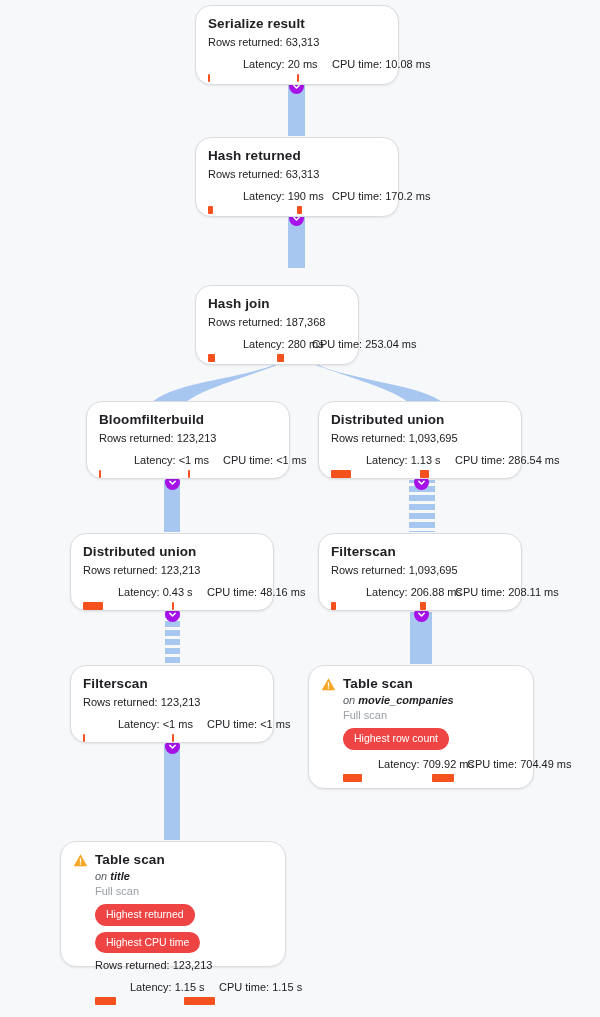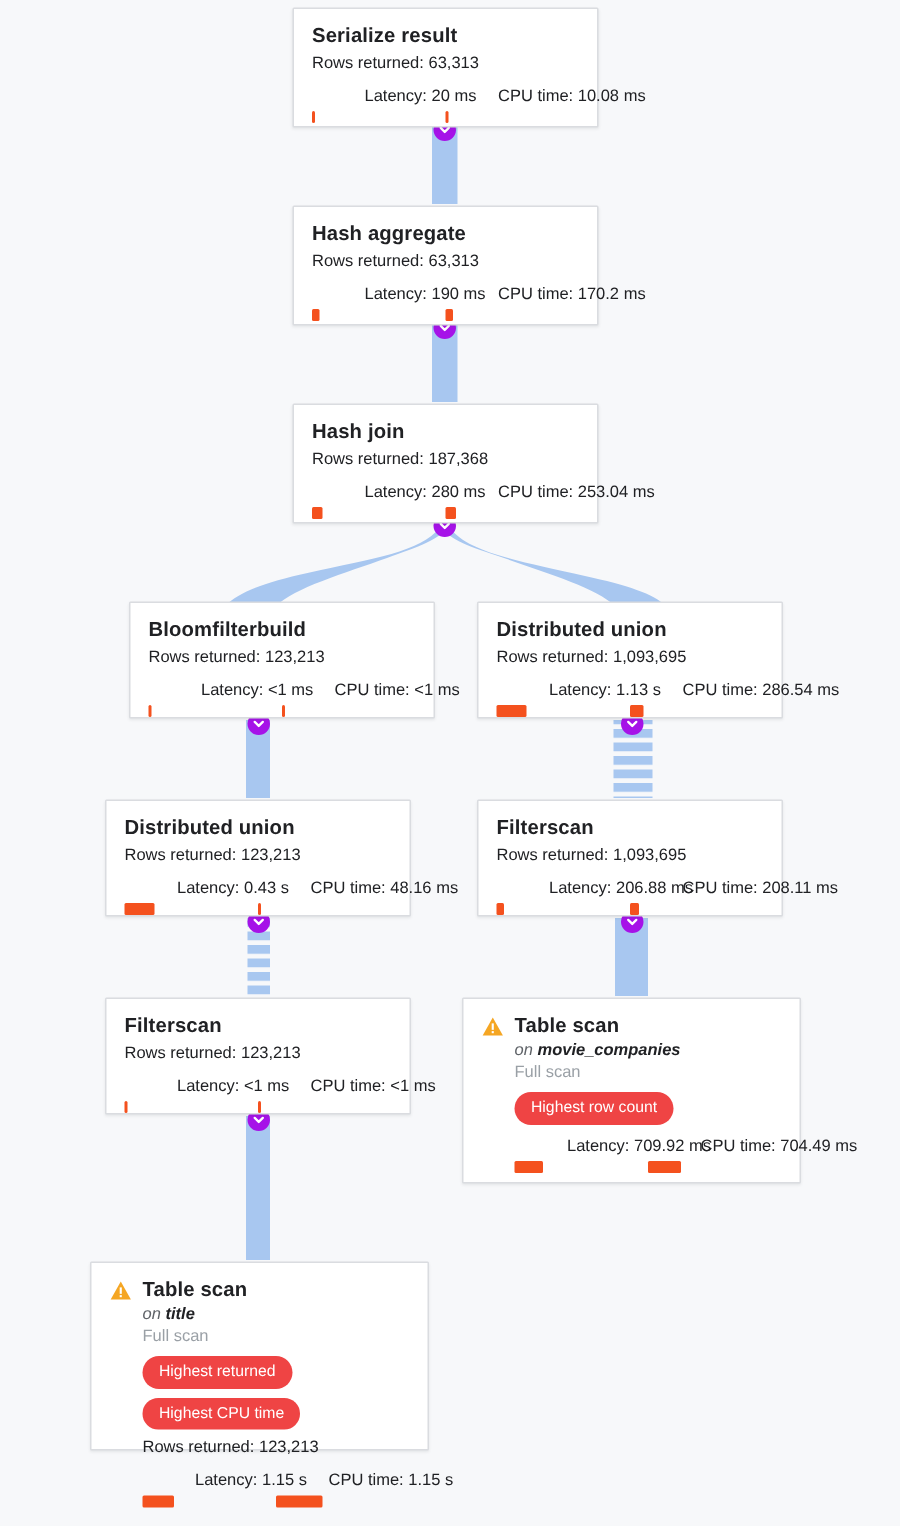--- a/index.html
+++ b/index.html
@@ -33,21 +33,21 @@
     height: 1017px;
     pointer-events: none;
   }
 
   
   .node {
     position: absolute;
     box-sizing: border-box;
     background: #ffffff;
     border: 1px solid #dadce0;
-    border-radius: 1px;
+    border-radius: 16px;
     box-shadow: 0 1px 2px rgba(60,64,67,.10);
     padding: 9px 12px 11px 12px;
   }
   .node.warn {
     padding-left: 12px;
   }
 
   .node-head {
     display: flex;
     align-items: flex-start;
@@ -243,36 +243,36 @@
       </div>
       <div class="metric cpu">
         <div class="metric-label">CPU time: 10.08 ms</div>
         <div class="bar" style="width: 2px;"></div>
       </div>
     </div>
   </div>
 
   <div class="node" style="left:195px; top:137px; width:204px; height:80px;">
     <div class="node-head">
-      <div class="node-title">Hash aggregate</div>
+      <div class="node-title">Hash returned</div>
     </div>
     <div class="rows">Rows returned: 63,313</div>
     <div class="metrics">
       <div class="metric lat">
         <div class="metric-label">Latency: 190 ms</div>
         <div class="bar" style="width: 5px;"></div>
       </div>
       <div class="metric cpu">
         <div class="metric-label">CPU time: 170.2 ms</div>
         <div class="bar" style="width: 5px;"></div>
       </div>
     </div>
   </div>
 
-  <div class="node" style="left:195px; top:269px; width:204px; height:80px;">
+  <div class="node" style="left:195px; top:285px; width:164px; height:80px;">
     <div class="node-head">
       <div class="node-title">Hash join</div>
     </div>
     <div class="rows">Rows returned: 187,368</div>
     <div class="metrics">
       <div class="metric lat">
         <div class="metric-label">Latency: 280 ms</div>
         <div class="bar" style="width: 7px;"></div>
       </div>
       <div class="metric cpu">

